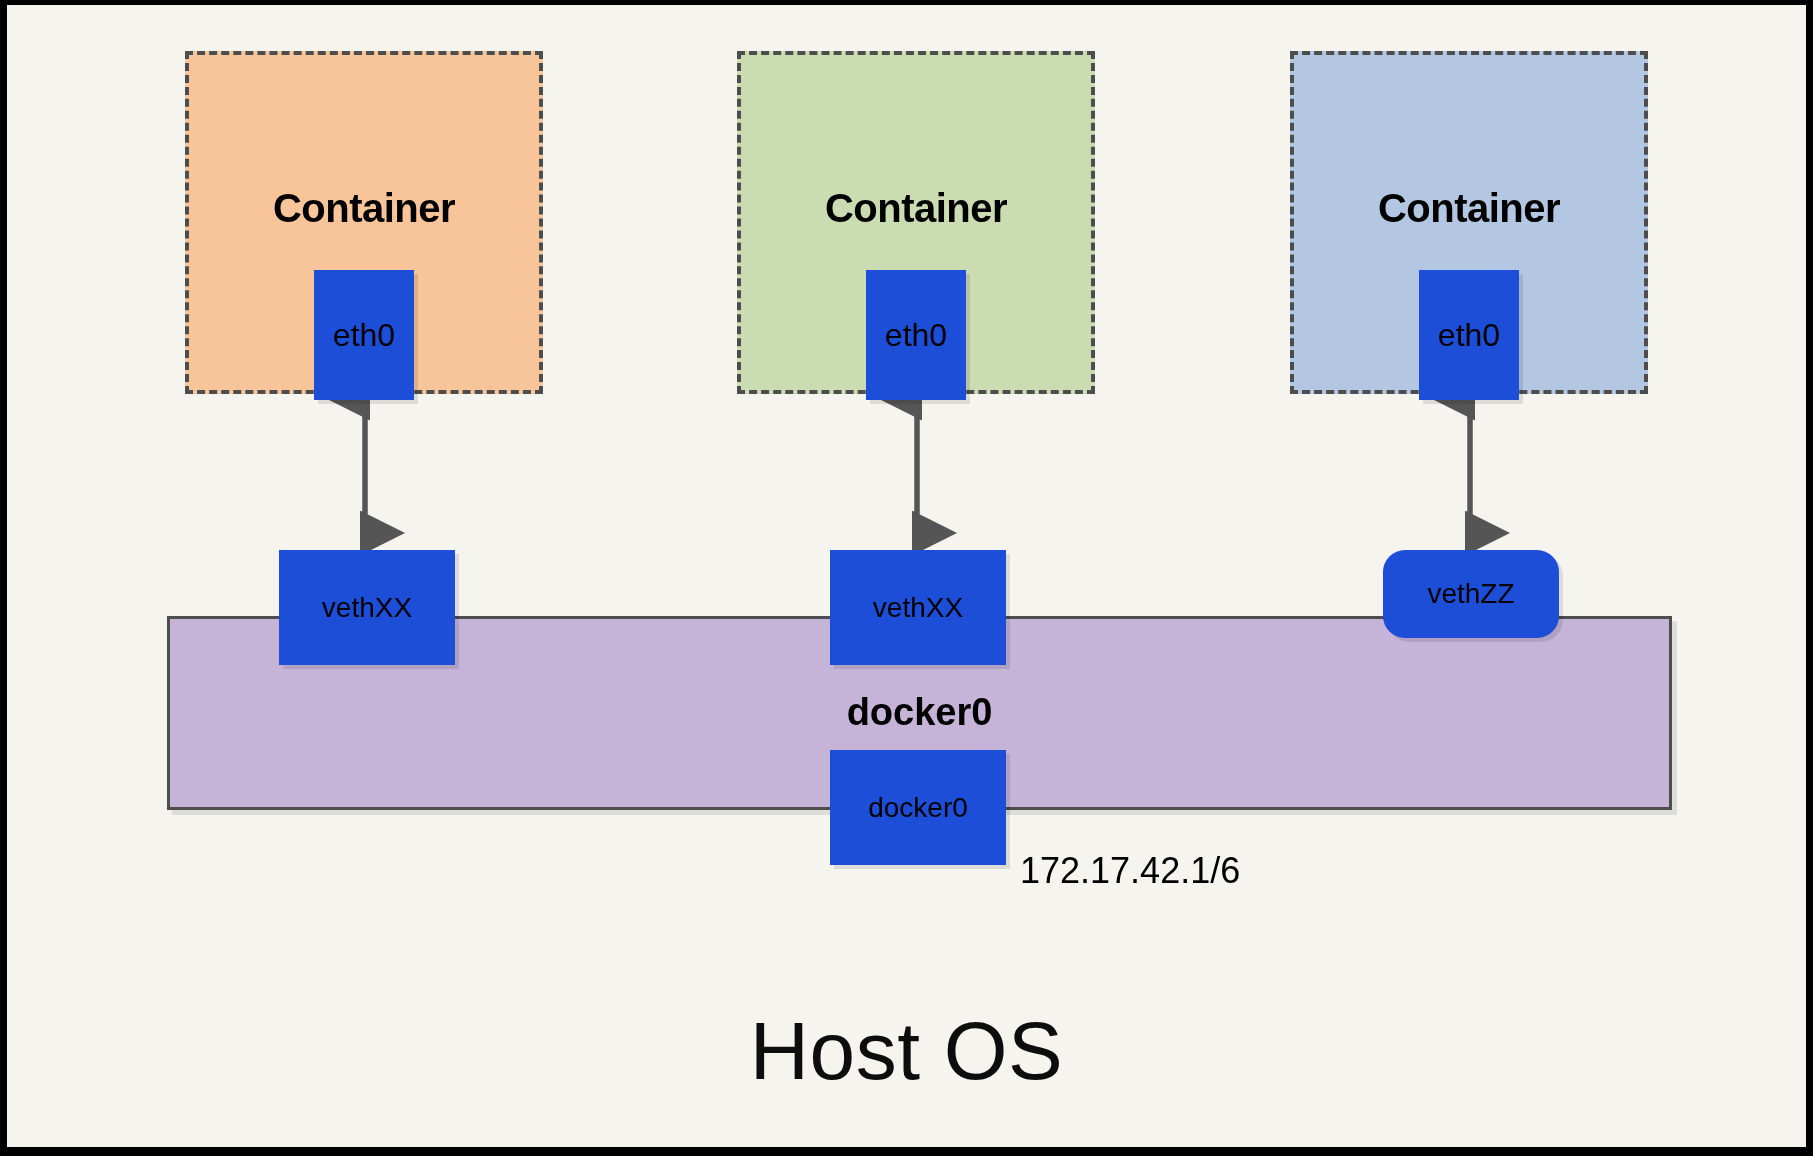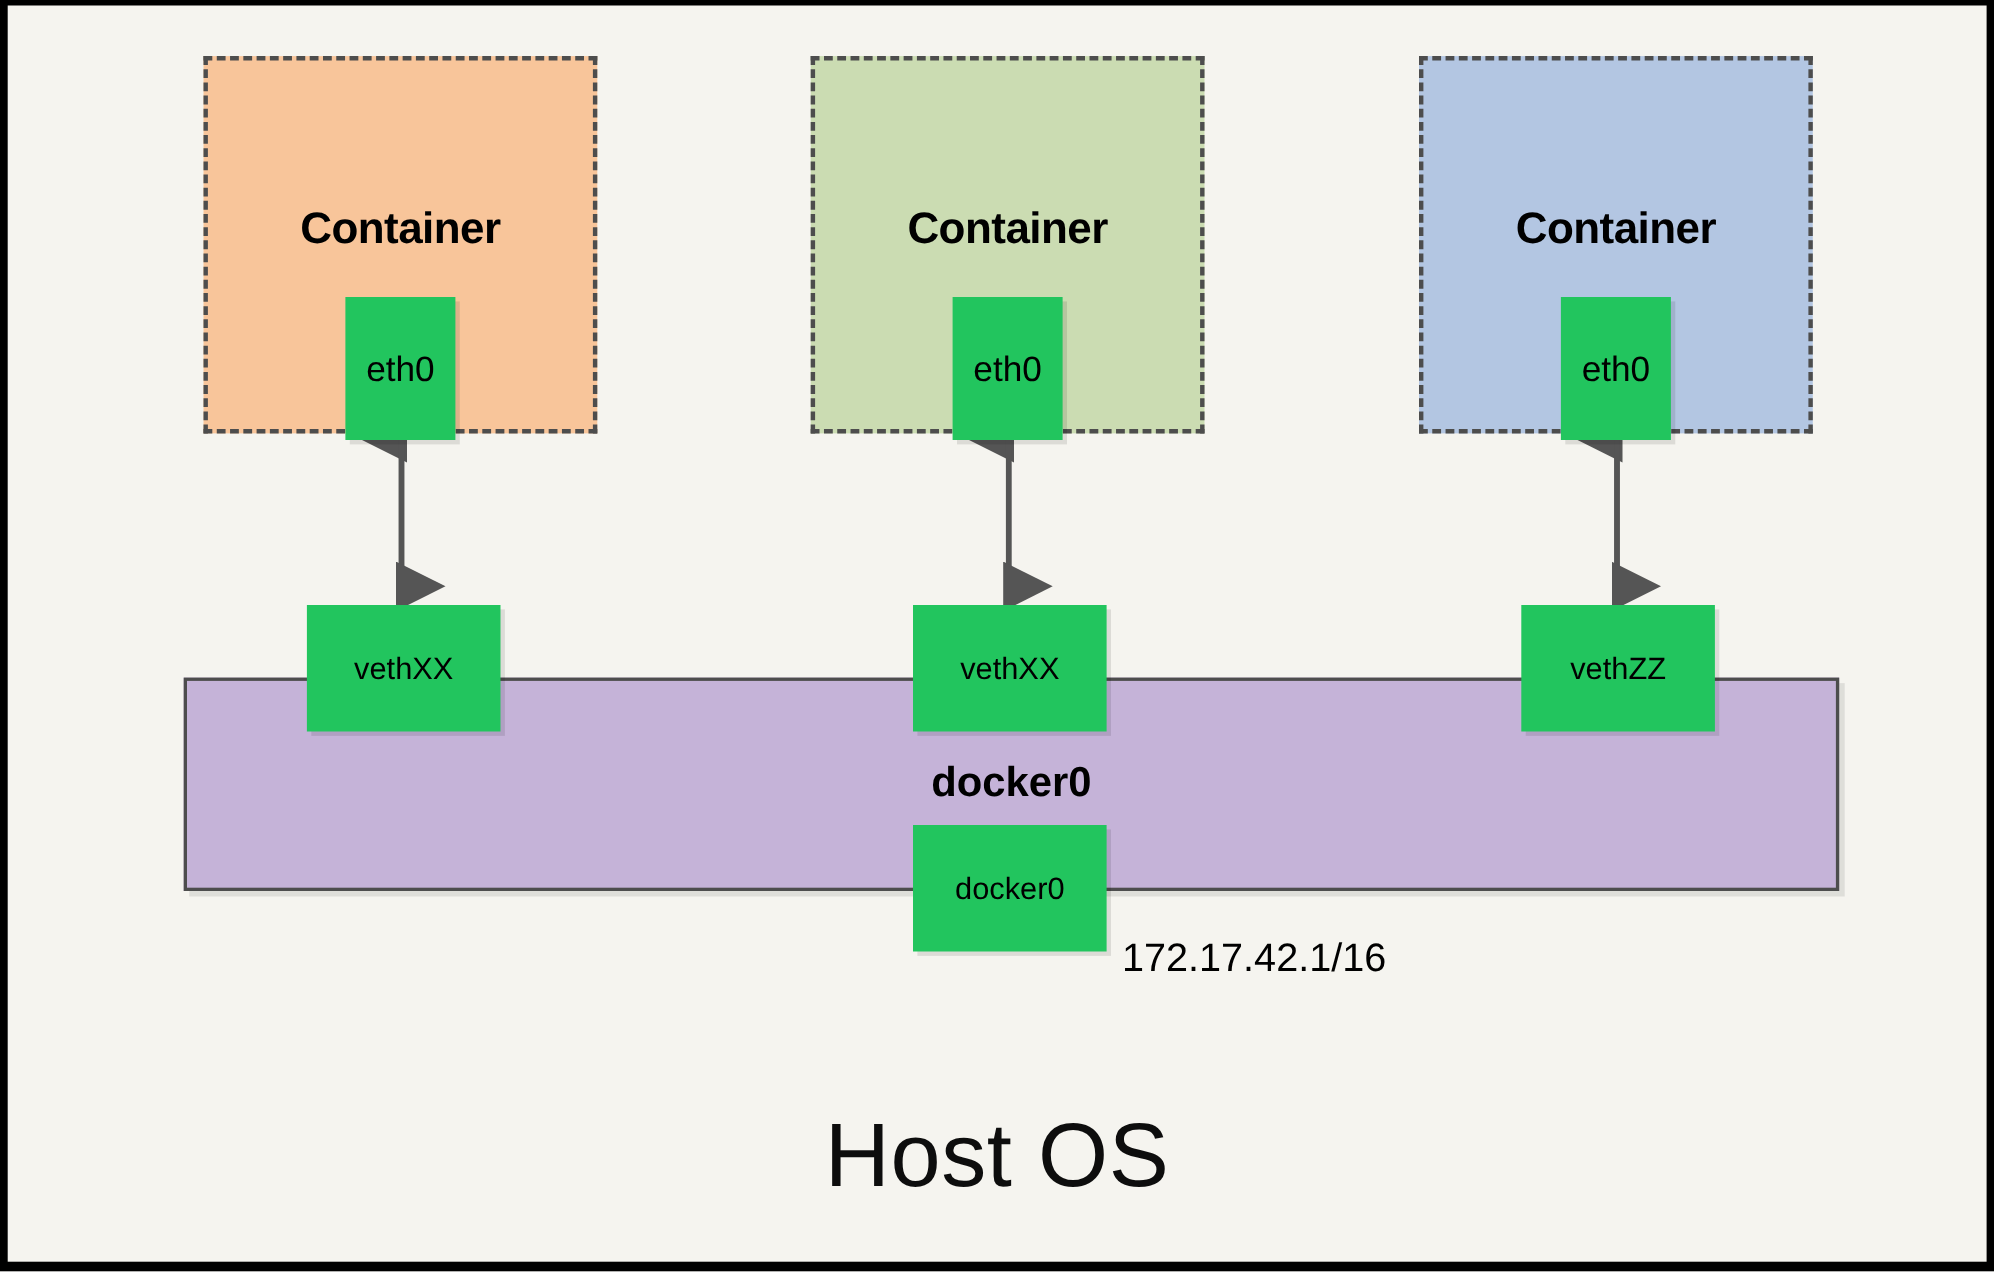--- a/index.html
+++ b/index.html
@@ -38,21 +38,21 @@
     text-align: center;
     font-weight: bold;
     font-size: 40px;
     color: #000000;
     letter-spacing: -0.5px;
   }
 
   
   .iface-box {
     position: absolute;
-    background: #22c55e;
+    background: #1d4ed8;
     box-sizing: border-box;
     box-shadow: 4px 4px 0 rgba(0,0,0,0.10);
     display: flex;
     align-items: center;
     justify-content: center;
     font-size: 32px;
     color: #000000;
     z-index: 8;
   }
   .iface-box.eth { font-size: 32px; }
@@ -147,21 +147,21 @@
     <svg class="arrow-svg" style="left:1441px; top:388px;" width="44" height="145" viewBox="0 0 44 145">
       <line x1="22" y1="140" x2="22" y2="5" stroke="#555555" stroke-width="5" marker-end="url(#ah1u)"></line>
       <line x1="22" y1="5" x2="22" y2="140" stroke="#555555" stroke-width="5" marker-end="url(#ah1d)"></line>
     </svg>
 
     <div id="bridge" style="left:160px; top:611px; width:1505px; height:194px;"></div>
     <div id="bridge-label" style="left:160px; top:686px; width:1505px;">docker0</div>
 
     <div class="iface-box veth" style="left:272px; top:545px; width:176px; height:115px;">vethXX</div>
     <div class="iface-box veth" style="left:823px; top:545px; width:176px; height:115px;">vethXX</div>
-    <div class="iface-box veth" style="left:1376px; top:545px; width:176px; height:115px;">vethZZ</div>
+    <div class="iface-box veth" style="left:1376px; top:545px; width:176px; height:88px;border-radius:22px;">vethZZ</div>
 
     <div class="iface-box veth" style="left:823px; top:745px; width:176px; height:115px;">docker0</div>
-    <div id="ip-label" style="left:1013px; top:845px;">172.17.42.1/16</div>
+    <div id="ip-label" style="left:1013px; top:845px;">172.17.42.1/6</div>
 
     <div id="host-os" style="left:0; top:955px;">Host OS</div>
 
   </div>
 </div>
 
 </body></html>

